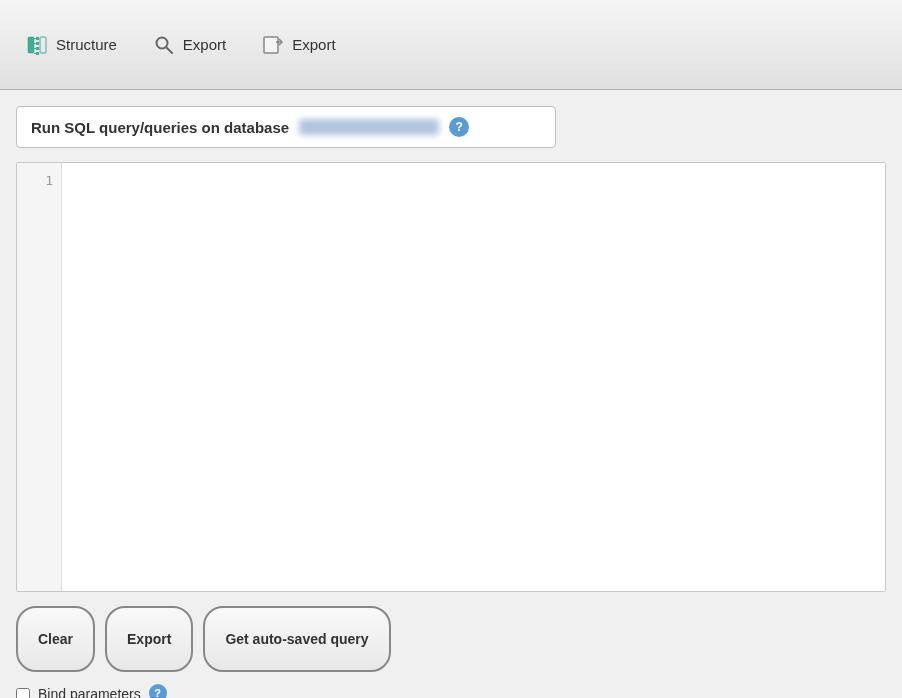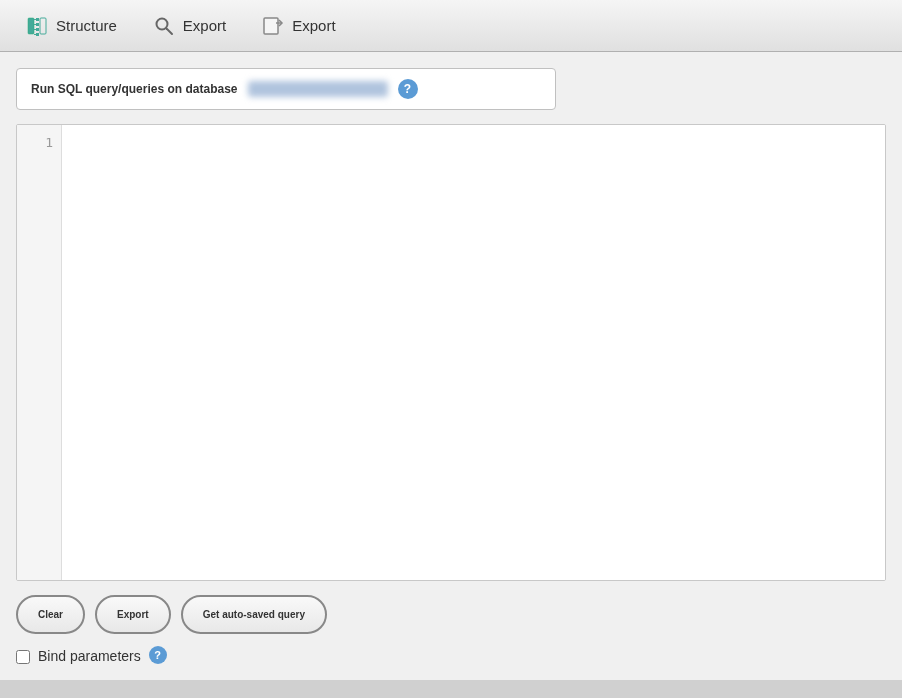--- a/index.html
+++ b/index.html
@@ -11,21 +11,21 @@
       height: 698px;
       overflow: hidden;
     }
 
     
     .top-nav {
       display: flex;
       align-items: stretch;
       background: linear-gradient(to bottom, #f5f5f5, #e0e0e0);
       border-bottom: 1px solid #b0b0b0;
-      height: 52px;
+      height: 90px;
       padding: 0 8px;
     }
 
     .nav-tab {
       display: flex;
       align-items: center;
       gap: 8px;
       padding: 0 18px;
       cursor: pointer;
       font-size: 15px;
@@ -71,21 +71,21 @@
       border-radius: 4px;
       padding: 10px 14px;
       display: flex;
       align-items: center;
       gap: 10px;
       margin-bottom: 14px;
       width: 540px;
     }
 
     .info-bar-text {
-      font-size: 12px;
+      font-size: 15px;
       font-weight: bold;
       color: #333;
     }
 
     .db-name-blur {
       display: inline-block;
       width: 140px;
       height: 16px;
       background: #b0c4de;
       border-radius: 3px;
@@ -142,25 +142,25 @@
 
     
     .button-row {
       display: flex;
       gap: 10px;
       align-items: center;
       margin-bottom: 12px;
     }
 
     .btn {
-      padding: 12px 20px;
+      padding: 23px 20px;
       border: 2px solid #888;
       border-radius: 20px;
       background: linear-gradient(to bottom, #f9f9f9, #e8e8e8);
-      font-size: 10px;
+      font-size: 14px;
       font-weight: bold;
       color: #333;
       cursor: pointer;
     }
 
     
     .bind-row {
       display: flex;
       align-items: flex-end;
       gap: 8px;

